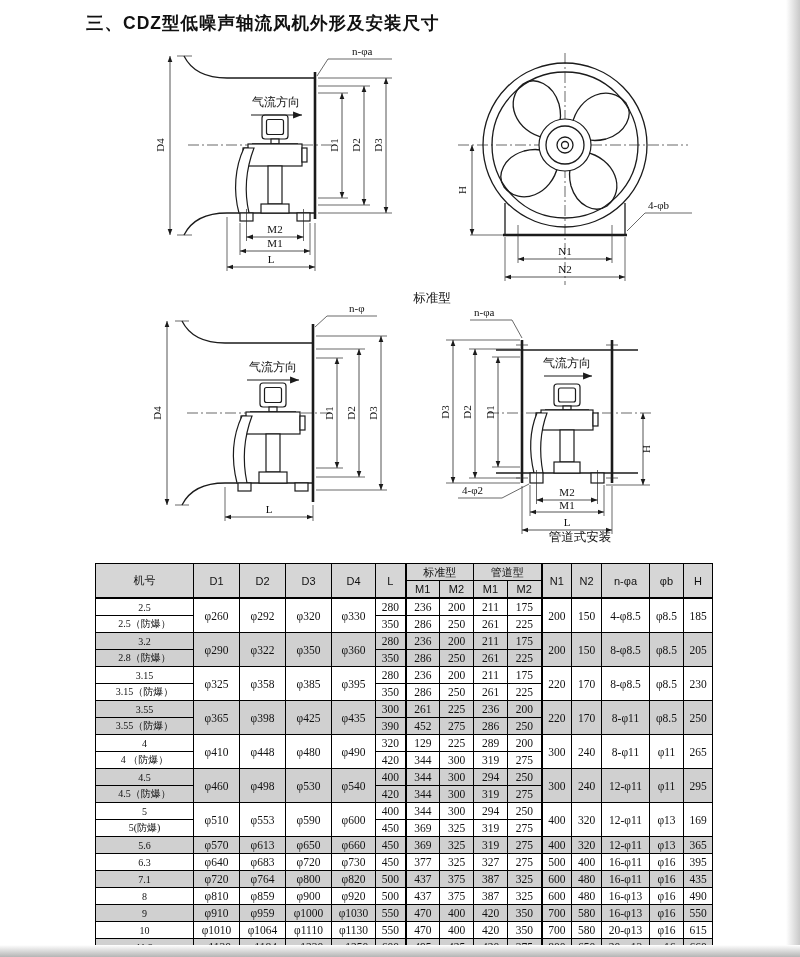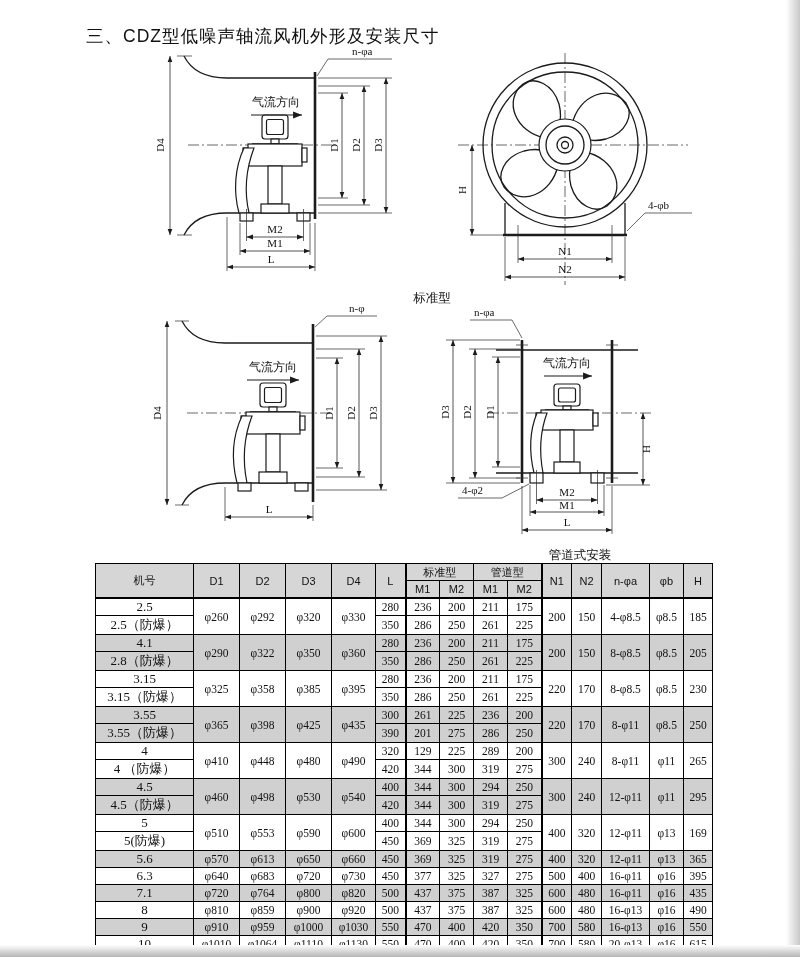--- a/index.html
+++ b/index.html
@@ -2,21 +2,21 @@
 <html><head>
 <meta charset="utf-8">
 <style>
   html,body{margin:0;padding:0;}
   body{width:800px;height:957px;position:relative;background:#ffffff;overflow:hidden;
        font-family:"Liberation Serif",serif;color:#111;}
   .edge-right{position:absolute;right:0;top:0;width:14px;height:957px;
        background:linear-gradient(to right,#ffffff,#c9c9c9);}
   .edge-bottom{position:absolute;left:0;bottom:0;width:800px;height:12px;
        background:linear-gradient(to bottom,#ffffff,#b5b5b5);}
-  .title{position:absolute;left:86px;top:24px;font-size:17.5px;font-weight:normal;
+  .title{position:absolute;left:86px;top:11px;font-size:17.5px;font-weight:bold;
        font-family:"Liberation Sans",sans-serif;letter-spacing:1px;}
   .caption{position:absolute;font-size:12.5px;font-family:"Liberation Sans",sans-serif;
        text-align:center;}
   svg.diag{position:absolute;overflow:visible;}
   .ln{stroke:#1b1b1b;stroke-width:1.3;fill:none;}
   .fl{stroke:#1b1b1b;stroke-width:2.6;fill:none;}
   .box{stroke:#1b1b1b;stroke-width:1.2;fill:#ffffff;}
   .ext{stroke:#2a2a2a;stroke-width:0.7;fill:none;}
   .dim{stroke:#2a2a2a;stroke-width:0.8;fill:none;
        marker-start:url(#mE);marker-end:url(#mE);}
@@ -27,21 +27,21 @@
   
   .tblwrap{position:absolute;left:95px;top:563px;}
   table{border-collapse:collapse;table-layout:fixed;width:617px;
         font:11.5px "Liberation Serif",serif;border:1px solid #737373;}
   td,th{border:1px solid #000;text-align:center;vertical-align:middle;
         padding:0;height:16px;font-weight:normal;white-space:nowrap;overflow:hidden;}
   thead th{background:#d6d6d6;font-family:"Liberation Sans",sans-serif;font-size:11px;}
   thead{border-bottom:2px solid #000;}
   tr.shaded td{background:#d0d0d0;}
   .thickL{border-left:2px solid #000;}
-  td.model{font-size:13px;}
+  td.model{font-size:10px;}
 </style>
 </head>
 <body>
 
 <svg width="0" height="0" style="position:absolute">
   <defs>
     <marker id="mE" viewBox="0 0 10 10" refX="9" refY="5" markerWidth="9" markerHeight="9" orient="auto-start-reverse">
       <path d="M0,1.5 L9,5 L0,8.5 Z" fill="#1b1b1b"></path>
     </marker>
   </defs>
@@ -267,21 +267,21 @@
   <line class="ext" x1="100" y1="185" x2="100" y2="216"></line>
   <line class="ext" x1="174" y1="185" x2="174" y2="216"></line>
   <line class="dim" x1="100" y1="212" x2="174" y2="212"></line>
   <text class="dl" x="137" y="209" text-anchor="middle">M1</text>
   <line class="ext" x1="92" y1="186" x2="92" y2="234"></line>
   <line class="ext" x1="182" y1="186" x2="182" y2="234"></line>
   <line class="dim" x1="92" y1="230" x2="182" y2="230"></line>
   <text class="dl" x="137" y="226" text-anchor="middle">L</text>
 </svg>
 
-<div class="caption" style="left:528px;top:547px;width:104px">管道式安装</div>
+<div class="caption" style="left:528px;top:529px;width:104px">管道式安装</div>
 
 <div class="tblwrap">
 <table>
   <colgroup>
     <col style="width:98px">
         <col style="width:46px">
         <col style="width:46px">
     <col style="width:46px">
         <col style="width:44px">
         <col style="width:30px">
@@ -338,21 +338,21 @@
         </tr>
         <tr>
           <td class="model">2.5（防爆）</td>
           <td>350</td>
           <td class="thickL">286</td>
           <td>250</td>
           <td>261</td>
           <td>225</td>
         </tr>
         <tr class="shaded">
-          <td class="model">4.1</td>
+          <td class="model">3.2</td>
           <td rowspan="2">φ290</td>
           <td rowspan="2">φ322</td>
           <td rowspan="2">φ350</td>
           <td rowspan="2">φ360</td>
           <td>280</td>
           <td class="thickL">236</td>
           <td>200</td>
           <td>211</td>
           <td>175</td>
           <td rowspan="2" class="thickL">200</td>
@@ -407,21 +407,21 @@
           <td>200</td>
           <td rowspan="2" class="thickL">220</td>
           <td rowspan="2">170</td>
           <td rowspan="2">8-φ11</td>
           <td rowspan="2">φ8.5</td>
           <td rowspan="2">250</td>
         </tr>
         <tr class="shaded">
           <td class="model">3.55（防爆）</td>
           <td>390</td>
-          <td class="thickL">201</td>
+          <td class="thickL">452</td>
           <td>275</td>
           <td>286</td>
           <td>250</td>
         </tr>
         <tr>
           <td class="model">4</td>
           <td rowspan="2">φ410</td>
           <td rowspan="2">φ448</td>
           <td rowspan="2">φ480</td>
           <td rowspan="2">φ490</td>

